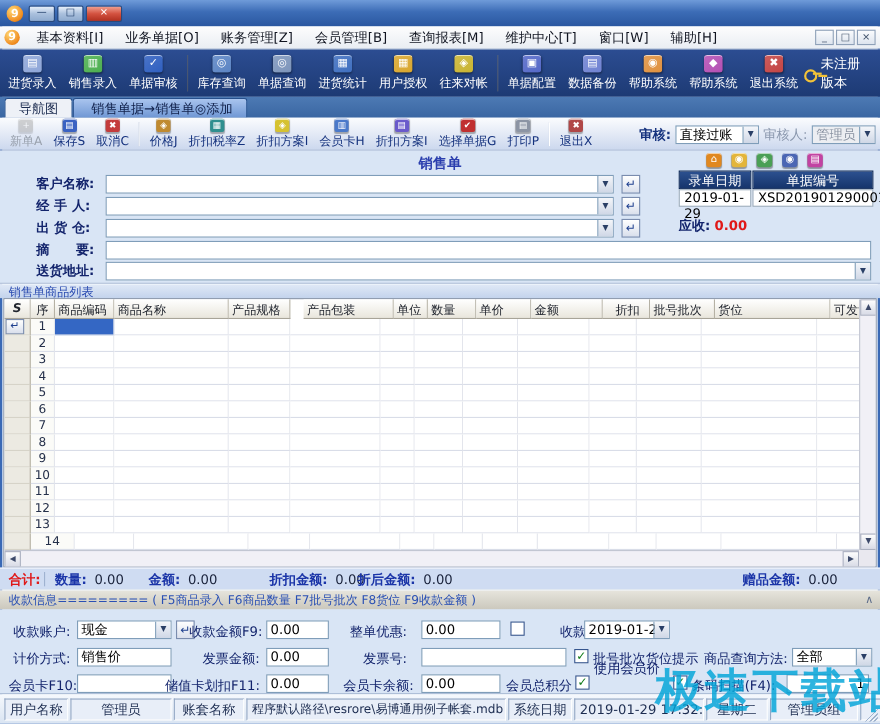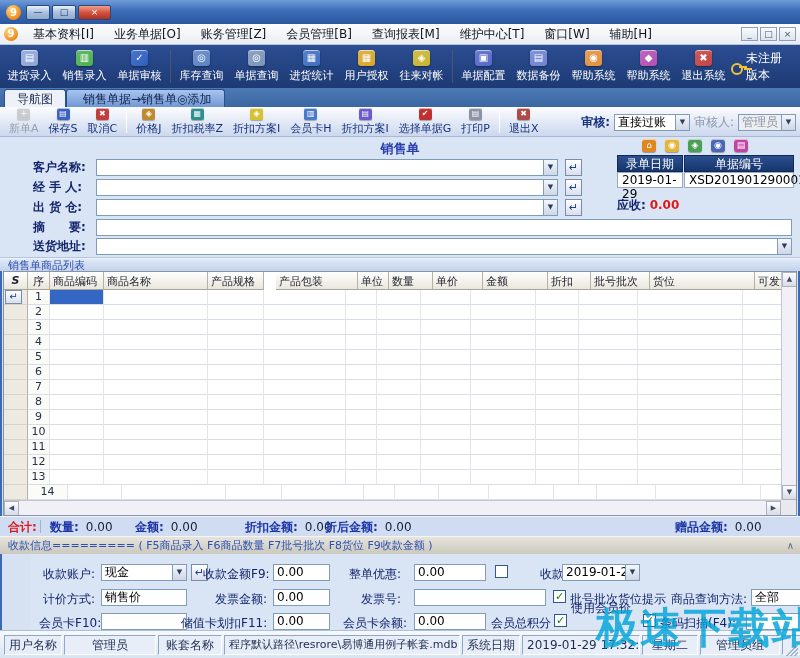--- a/index.html
+++ b/index.html
@@ -89,21 +89,21 @@
   .totals { height:20px; background:#cfdcf2; border-top:1px solid #f2f6fc; position:relative; font-size:12px; line-height:20px; flex:none; }
   .t-sum { position:absolute; left:8px; color:#e01818; font-weight:bold; }
   .t-div { position:absolute; left:40px; top:3px; bottom:3px; width:1px; background:#9fb2d0; }
   .t-label { color:#1b35a8; font-weight:bold; }
   .t-val { color:#18213a; margin-left:7px; }
   .t-item { position:absolute; white-space:nowrap; }
   .infobar { height:18px; background:linear-gradient(#e6e4dc,#cbc8bd); border-top:1px solid #f5f4ef; color:#2a50b4; font-size:11px; line-height:18px; padding-left:8px; position:relative; flex:none; }
   .collapse { position:absolute; right:6px; top:0; color:#5a6a88; font-size:10px; }
 
   
-  .payment { height:76px; position:relative; background:#d9e5f5; flex:none; font-size:12px;margin-left:31px; }
+  .payment { height:76px; position:relative; background:#d9e5f5; flex:none; font-size:12px; }
   .p-label { position:absolute; color:#13246c; white-space:nowrap; }
   .p-ctl { position:absolute; }
   .cb { position:absolute; width:13px; height:13px; background:#fff; border:1px solid #35558e; color:#0f7a18; font-weight:bold; font-size:11px; line-height:11px; text-align:center; }
   .cb.checked::after { content:"✓"; }
 
   
   .statusbar { height:28px; background:linear-gradient(#f6f9fd,#d9e4f2); border-top:1px solid #aebfd8; display:flex; align-items:center; gap:2px; padding:0 4px; flex:none; position:relative; }
   .sb-panel { height:20px; border:1px solid; border-color:#93a7c4 #fdfefe #fdfefe #93a7c4; background:#e8eef8; font-size:12px; color:#1c2c50; line-height:18px; padding:0 4px; white-space:nowrap; overflow:hidden; text-align:center; flex:none; }
   .grip { position:absolute; right:2px; bottom:2px; width:12px; height:12px; background:linear-gradient(135deg,transparent 50%,#9fb2cc 50%,#9fb2cc 56%,transparent 56%,transparent 66%,#9fb2cc 66%,#9fb2cc 72%,transparent 72%,transparent 82%,#9fb2cc 82%,#9fb2cc 88%,transparent 88%); }
 
@@ -329,21 +329,21 @@
         <div class="g-hcell center" style="width: 24px; font-style: italic; font-weight: bold;">S</div>
         <div class="g-hcell center" style="width: 22px;">序</div>
         <div class="g-hcell" style="width: 54px;">商品编码</div>
         <div class="g-hcell" style="width: 104px;">商品名称</div>
         <div class="g-hcell" style="width: 56px;">产品规格</div>
         <div class="g-hcell" style="width: 82px; margin-left: 12px;">产品包装</div>
         <div class="g-hcell" style="width: 31px;">单位</div>
         <div class="g-hcell" style="width: 44px;">数量</div>
         <div class="g-hcell" style="width: 50px;">单价</div>
         <div class="g-hcell" style="width: 65px;">金额</div>
-        <div class="g-hcell" style="width: 43px;">折扣</div>
+        <div class="g-hcell" style="width: 43px; text-align: center;">折扣</div>
         <div class="g-hcell" style="width: 59px;">批号批次</div>
         <div class="g-hcell" style="width: 105px;">货位</div>
         <div class="g-hcell" style="width: 40px;">可发货</div>
       </div>
     <div id="grid-body">
         <div class="g-row">
           <div class="g-cell gutter" style="width: 24px;">
             <div class="g-return">↵</div>
           </div>
           <div class="g-cell seq" style="width: 22px;">1</div>

